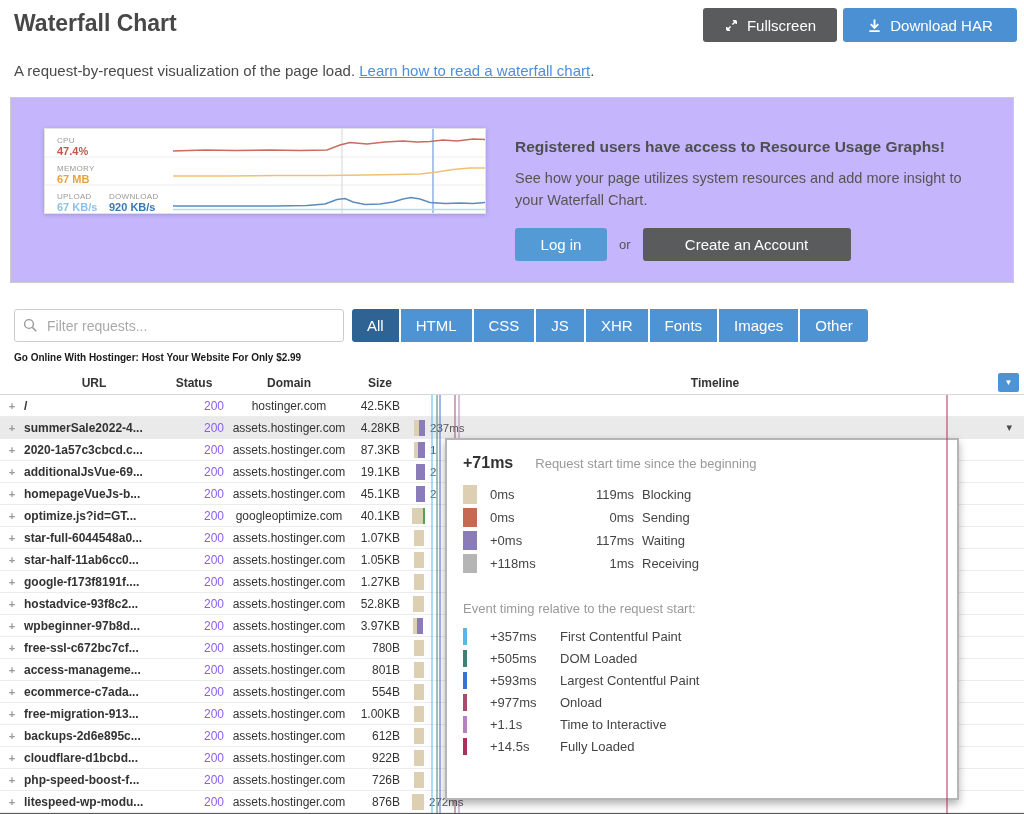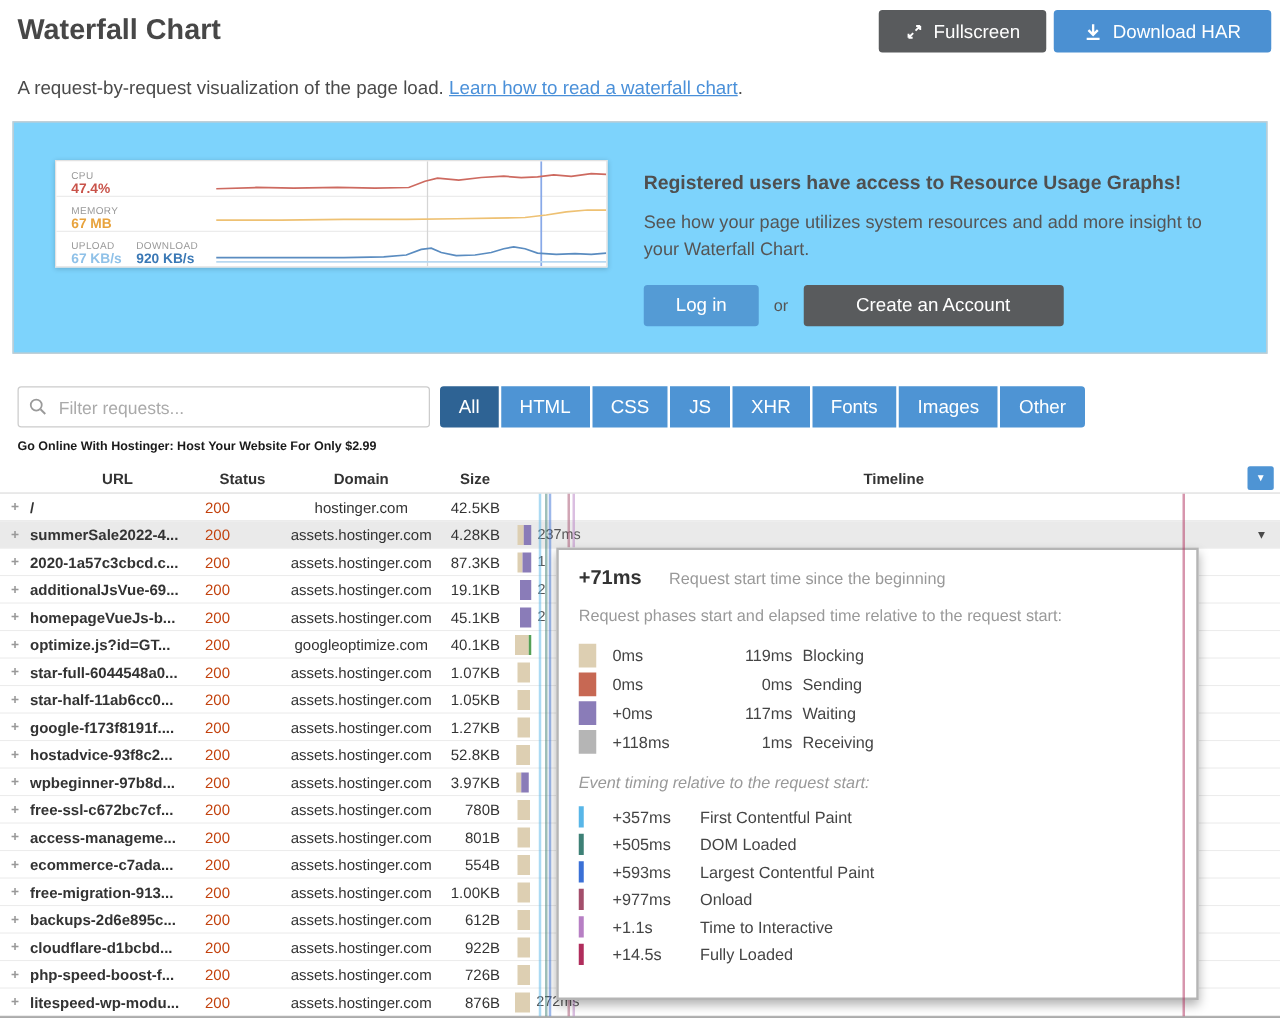--- a/index.html
+++ b/index.html
@@ -13,21 +13,21 @@
            color:#fff;font-size:15px;border:none;border-radius:3px;cursor:pointer;
            font-family:"Liberation Sans",sans-serif;}
   #btn-fullscreen{right:187px;width:134px;background:#595b5d;}
   #btn-download{right:7px;width:174px;background:#4b90d2;}
 
   
   #subtitle{left:14px;top:62px;font-size:15px;color:#4a4a4a;}
   #subtitle a{color:#4a90d9;text-decoration:underline;}
 
   
-  #promo{left:10px;top:97px;width:1004px;height:186px;background:#7dd3fc;border:1px solid #cbcbcb;box-sizing:border-box;}
+  #promo{left:10px;top:97px;width:1004px;height:186px;background:#c4b5fd;border:1px solid #cbcbcb;box-sizing:border-box;}
   #graph-card{left:33px;top:30px;width:440px;height:84px;background:#fff;border:1px solid #e2e2e2;
               box-shadow:0 1px 4px rgba(0,0,0,.18);}
   .g-label{position:absolute;font-size:8px;color:#999;letter-spacing:.3px;line-height:1;}
   .g-value{position:absolute;font-size:11px;font-weight:bold;line-height:1;}
   #promo-text{left:504px;top:40px;width:486px;}
   #promo-heading{font-size:15.5px;font-weight:bold;color:#4f4f4f;}
   #promo-body{margin-top:12px;font-size:14.5px;color:#555;line-height:1.5;width:478px;}
   #promo-actions{margin-top:16px;display:flex;align-items:center;gap:12px;}
   .promo-btn{height:33px;display:flex;align-items:center;justify-content:center;color:#fff;
              font-size:15px;border:none;border-radius:3px;cursor:pointer;font-family:"Liberation Sans",sans-serif;}
@@ -58,21 +58,21 @@
          border-bottom:1px solid #d8d8d8;}
   #thead span{text-align:center;}
   #sort-btn{position:absolute;right:5px;top:1px;width:21px;height:19px;background:#4e94d4;border-radius:2px;
             color:#fff;font-size:8px;display:flex;align-items:center;justify-content:center;cursor:pointer;}
   #tbody{position:relative;border-bottom:2px solid #595959;}
   .trow{position:relative;height:22px;align-items:center;font-size:12px;color:#333;background:#fff;
         border-bottom:1px solid #ececec;box-sizing:border-box;}
   .trow.selected{background:#eaeaea;}
   .c-plus{color:#999;text-align:center;font-size:11px;font-weight:bold;cursor:pointer;}
   .c-url{font-weight:bold;white-space:nowrap;overflow:hidden;}
-  .c-status{color:#c2410c;text-align:left;}
+  .c-status{color:#8b5cf6;text-align:right;}
   .c-domain{text-align:center;}
   .c-size{text-align:right;padding-right:6px;}
   .c-tl{position:relative;height:100%;}
   .bars{position:absolute;top:3px;height:16px;display:flex;}
   .bars span{display:block;height:16px;}
   .tl-label{position:absolute;top:3px;line-height:16px;font-size:11.5px;color:#555;white-space:nowrap;}
   .row-caret{position:absolute;right:12px;top:4px;font-size:11px;color:#4a4a4a;cursor:pointer;}
   .evline{position:absolute;top:0;bottom:0;width:2px;opacity:.5;}
 
   
@@ -81,21 +81,21 @@
   #tt-head{display:flex;align-items:baseline;gap:22px;}
   #tt-start{font-size:16px;font-weight:bold;color:#333;}
   .tt-gray{font-size:13px;color:#999;}
   #tt-phases-caption{margin-top:12px;width:430px;line-height:1.4;}
   #tt-phases{margin-top:11px;}
   .ph-row{display:flex;align-items:center;height:23px;}
   .ph-swatch{width:14px;height:19px;margin-right:13px;}
   .ph-start{width:66px;font-size:13px;color:#444;}
   .ph-dur{width:78px;text-align:right;font-size:13px;color:#444;}
   .ph-name{margin-left:8px;font-size:13px;color:#444;}
-  #tt-events-caption{margin-top:13px;font-style:italic;}
+  #tt-events-caption{margin-top:26px;}
   #tt-events{margin-top:9px;}
   .ev-row{display:flex;align-items:center;height:22px;}
   .ev-swatch{width:4px;height:17px;margin-right:23px;}
   .ev-time{width:70px;font-size:13px;color:#444;}
   .ev-name{font-size:13px;color:#444;}
 </style>
 </head>
 <body>
 
 <div id="page-title" class="abs">Waterfall Chart</div>
@@ -435,21 +435,20 @@
       <div class="evline" style="left: 458px; background: rgb(183, 127, 196); z-index: 1;"></div>
       <div class="evline" style="left: 946px; background: rgb(176, 45, 92); z-index: 30;"></div>
     </div>
 </div>
 
 <div id="tooltip" class="abs">
   <div id="tt-head">
     <span id="tt-start">+71ms</span>
     <span class="tt-gray">Request start time since the beginning</span>
   </div>
-  <div id="tt-phases-caption" class="tt-gray">Request phases start and elapsed time relative to the request start:</div>
   <div id="tt-phases">
       <div class="ph-row">
         <span class="ph-swatch" style="background: rgb(221, 207, 178);"></span>
         <span class="ph-start">0ms</span>
         <span class="ph-dur">119ms</span>
         <span class="ph-name">Blocking</span>
       </div>
       <div class="ph-row">
         <span class="ph-swatch" style="background: rgb(199, 104, 83);"></span>
         <span class="ph-start">0ms</span>

